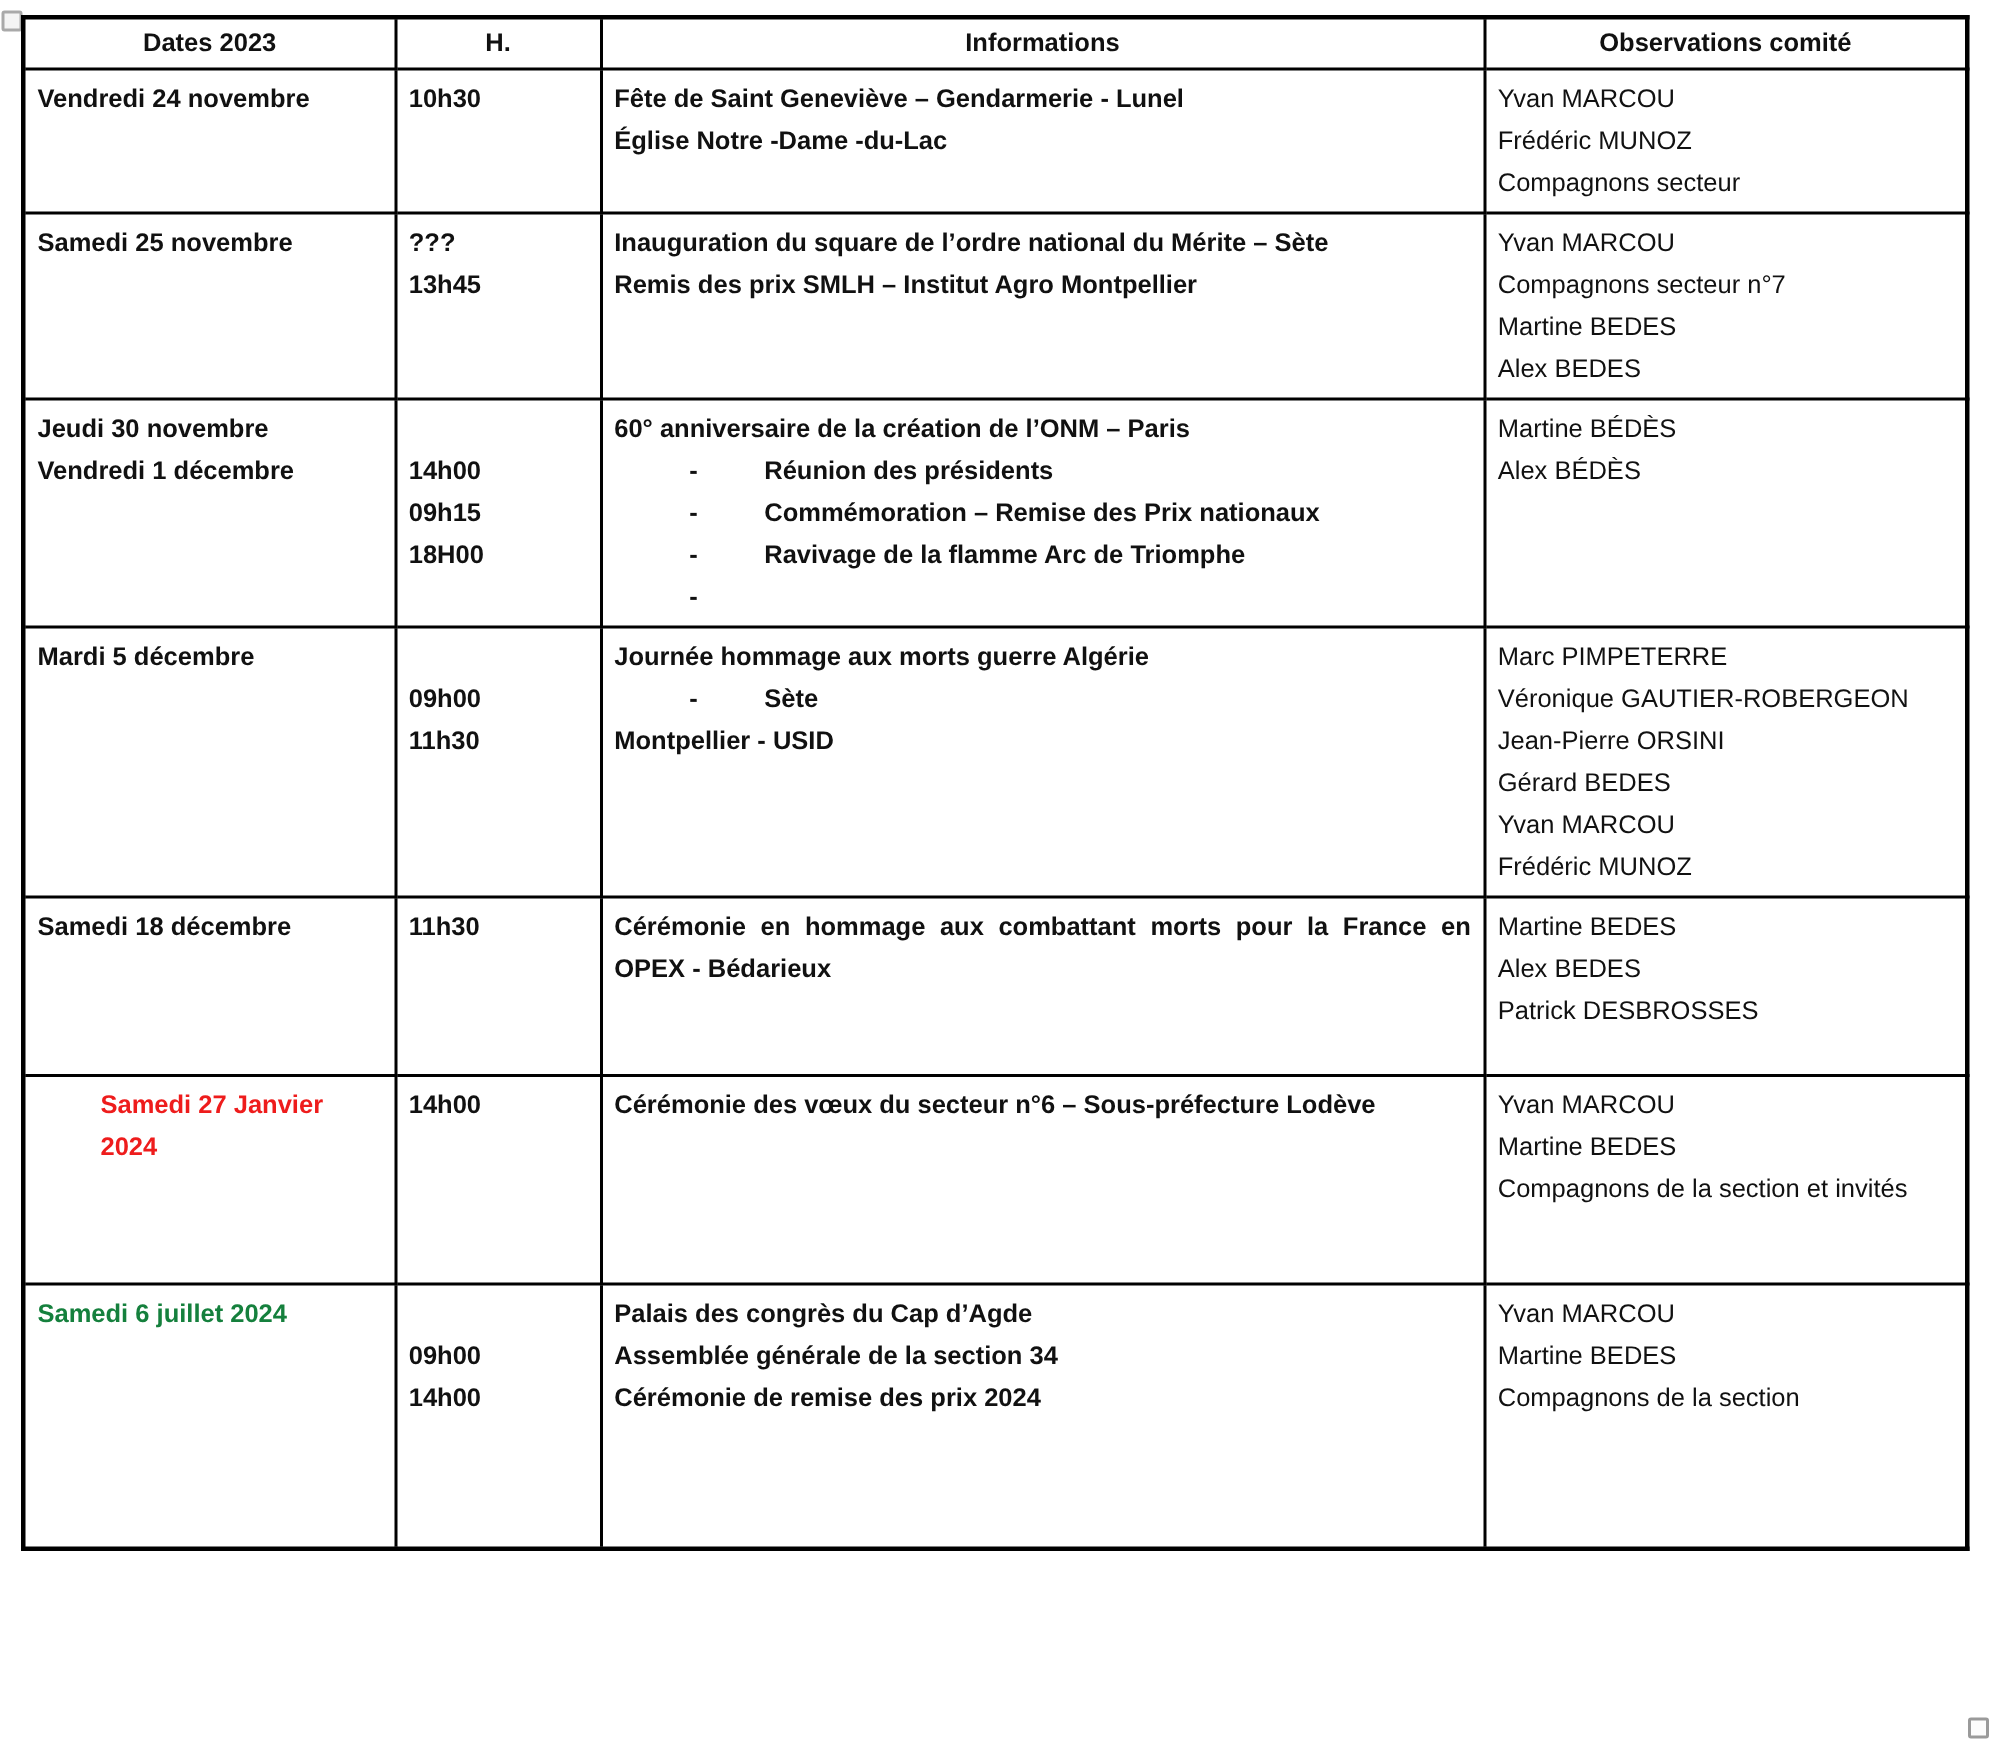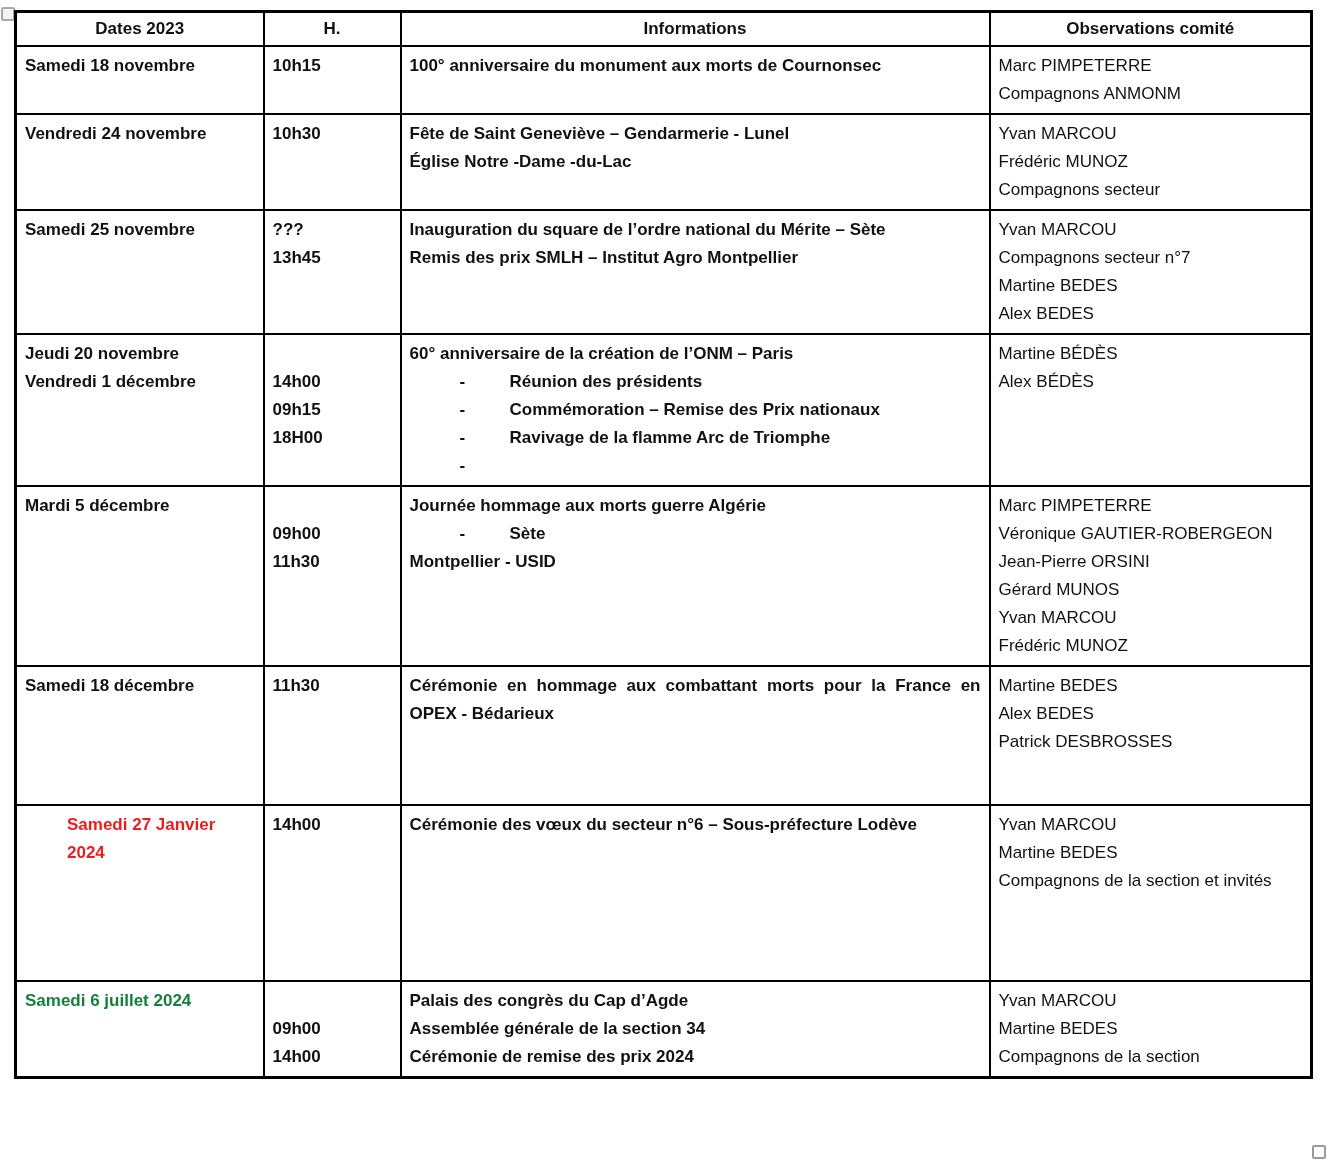--- a/index.html
+++ b/index.html
@@ -98,35 +98,20 @@
       <tr>
         <th>Dates 2023</th>
         <th>H.</th>
         <th>Informations</th>
         <th>Observations comité</th>
       </tr>
     </thead>
     <tbody id="schedule-body">
         <tr>
           <td class="c-date">
-            <div class="date-line">Samedi 18 novembre</div>
-          </td>
-          <td class="c-time">
-            <div class="time-line">10h15</div>
-          </td>
-          <td class="c-info">
-            <div class="info-p">100° anniversaire du monument aux morts de Cournonsec</div>
-          </td>
-          <td class="c-obs">
-            <div class="obs-line">Marc PIMPETERRE</div>
-            <div class="obs-line">Compagnons ANMONM</div>
-          </td>
-        </tr>
-        <tr>
-          <td class="c-date">
             <div class="date-line">Vendredi 24 novembre</div>
           </td>
           <td class="c-time">
             <div class="time-line">10h30</div>
           </td>
           <td class="c-info">
             <div class="info-p">Fête de Saint Geneviève – Gendarmerie - Lunel</div>
             <div class="info-p">Église Notre -Dame -du-Lac</div>
           </td>
           <td class="c-obs">
@@ -149,21 +134,21 @@
           </td>
           <td class="c-obs">
             <div class="obs-line">Yvan MARCOU</div>
             <div class="obs-line">Compagnons secteur n°7</div>
             <div class="obs-line">Martine BEDES</div>
             <div class="obs-line">Alex BEDES</div>
           </td>
         </tr>
         <tr>
           <td class="c-date">
-            <div class="date-line">Jeudi 20 novembre</div>
+            <div class="date-line">Jeudi 30 novembre</div>
             <div class="date-line">Vendredi 1 décembre</div>
           </td>
           <td class="c-time">
             <div class="time-line"></div>
             <div class="time-line">14h00</div>
             <div class="time-line">09h15</div>
             <div class="time-line">18H00</div>
           </td>
           <td class="c-info">
             <div class="info-p">60° anniversaire de la création de l’ONM – Paris</div>
@@ -203,21 +188,21 @@
             <div class="info-li">
               <span class="dash">-</span>
               <span class="li-text">Sète</span>
             </div>
             <div class="info-p">Montpellier - USID</div>
           </td>
           <td class="c-obs">
             <div class="obs-line">Marc PIMPETERRE</div>
             <div class="obs-line">Véronique GAUTIER-ROBERGEON</div>
             <div class="obs-line">Jean-Pierre ORSINI</div>
-            <div class="obs-line">Gérard MUNOS</div>
+            <div class="obs-line">Gérard BEDES</div>
             <div class="obs-line">Yvan MARCOU</div>
             <div class="obs-line">Frédéric MUNOZ</div>
           </td>
         </tr>
         <tr>
           <td class="c-date">
             <div class="date-line">Samedi 18 décembre</div>
           </td>
           <td class="c-time">
             <div class="time-line">11h30</div>

